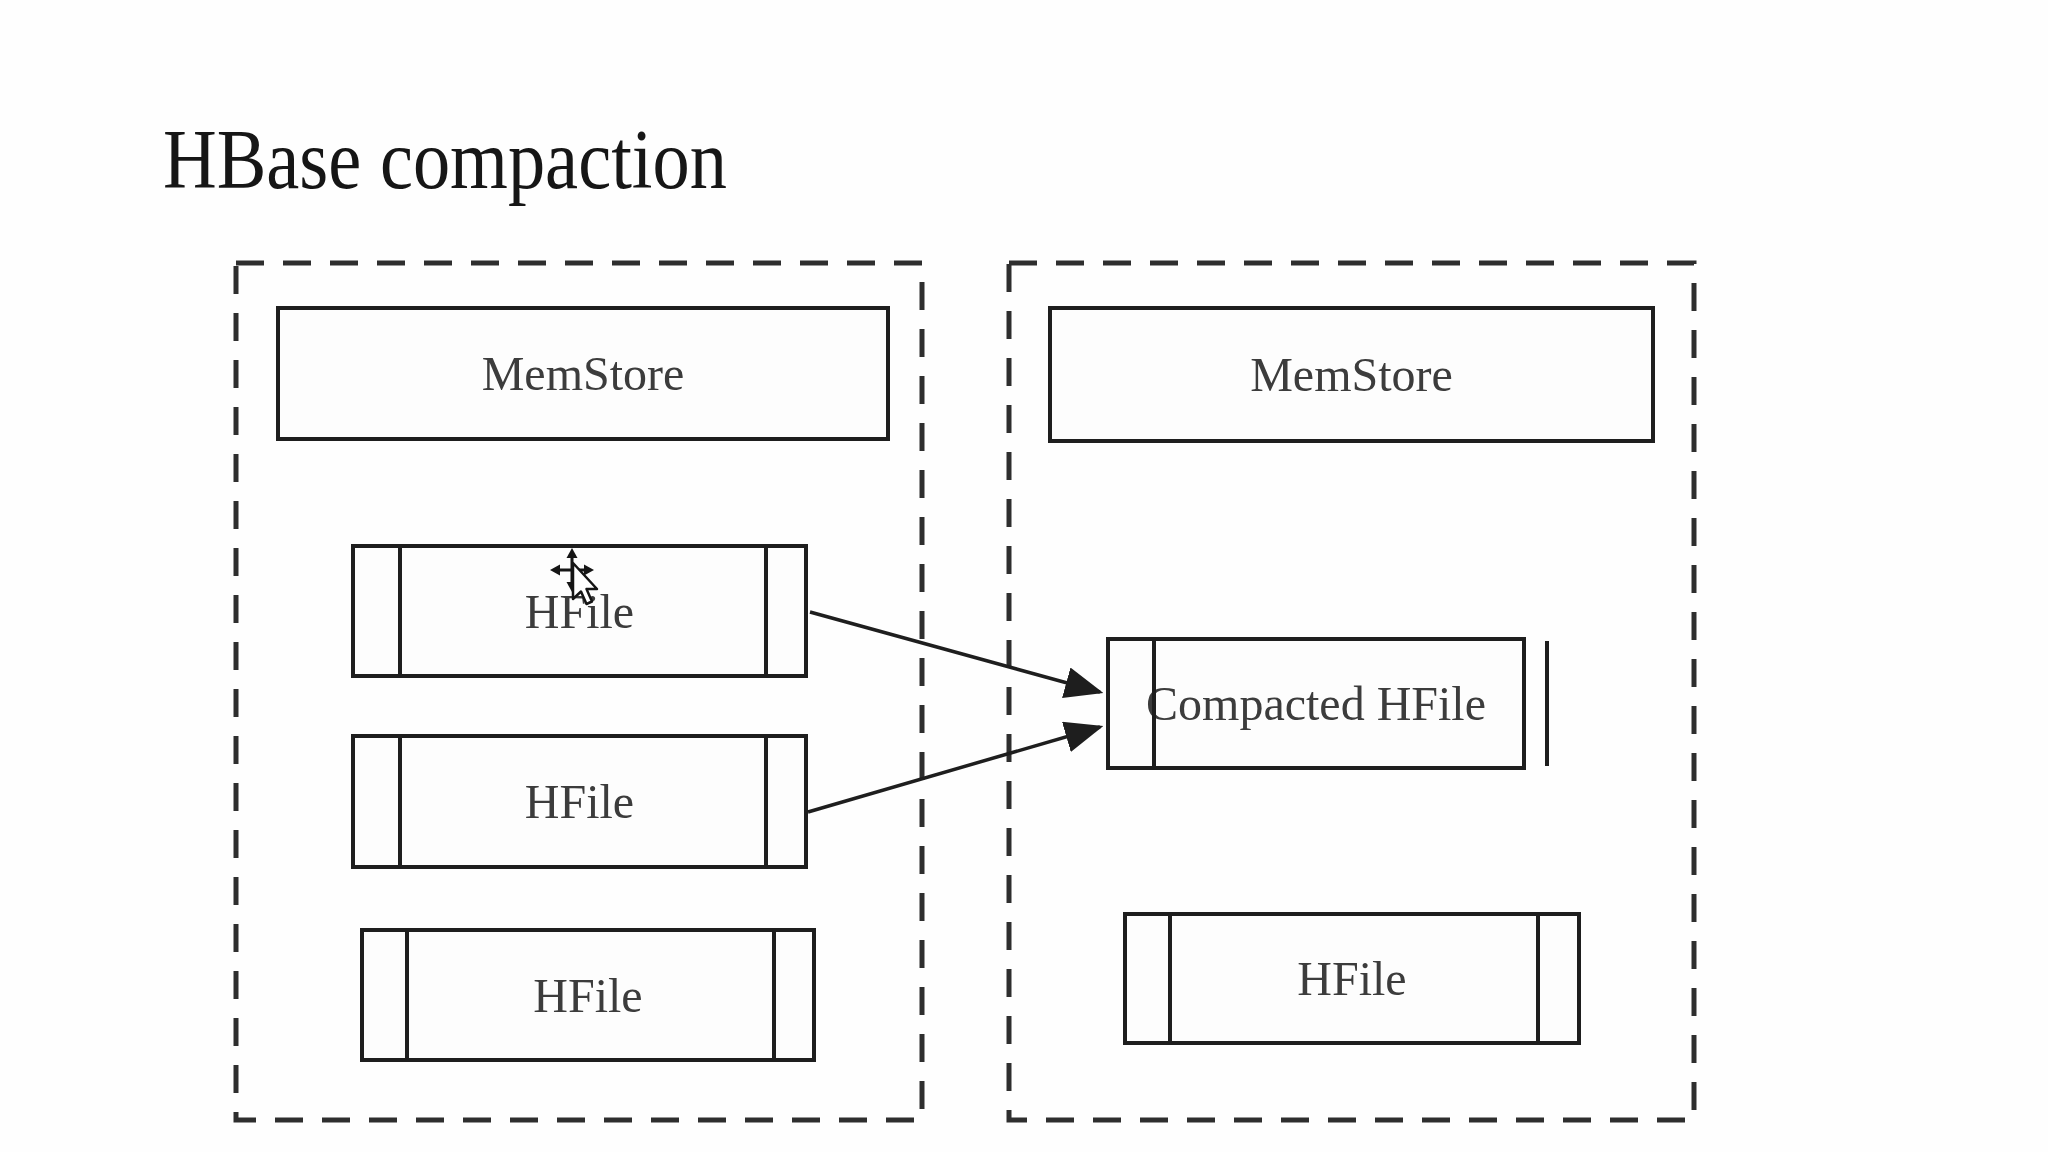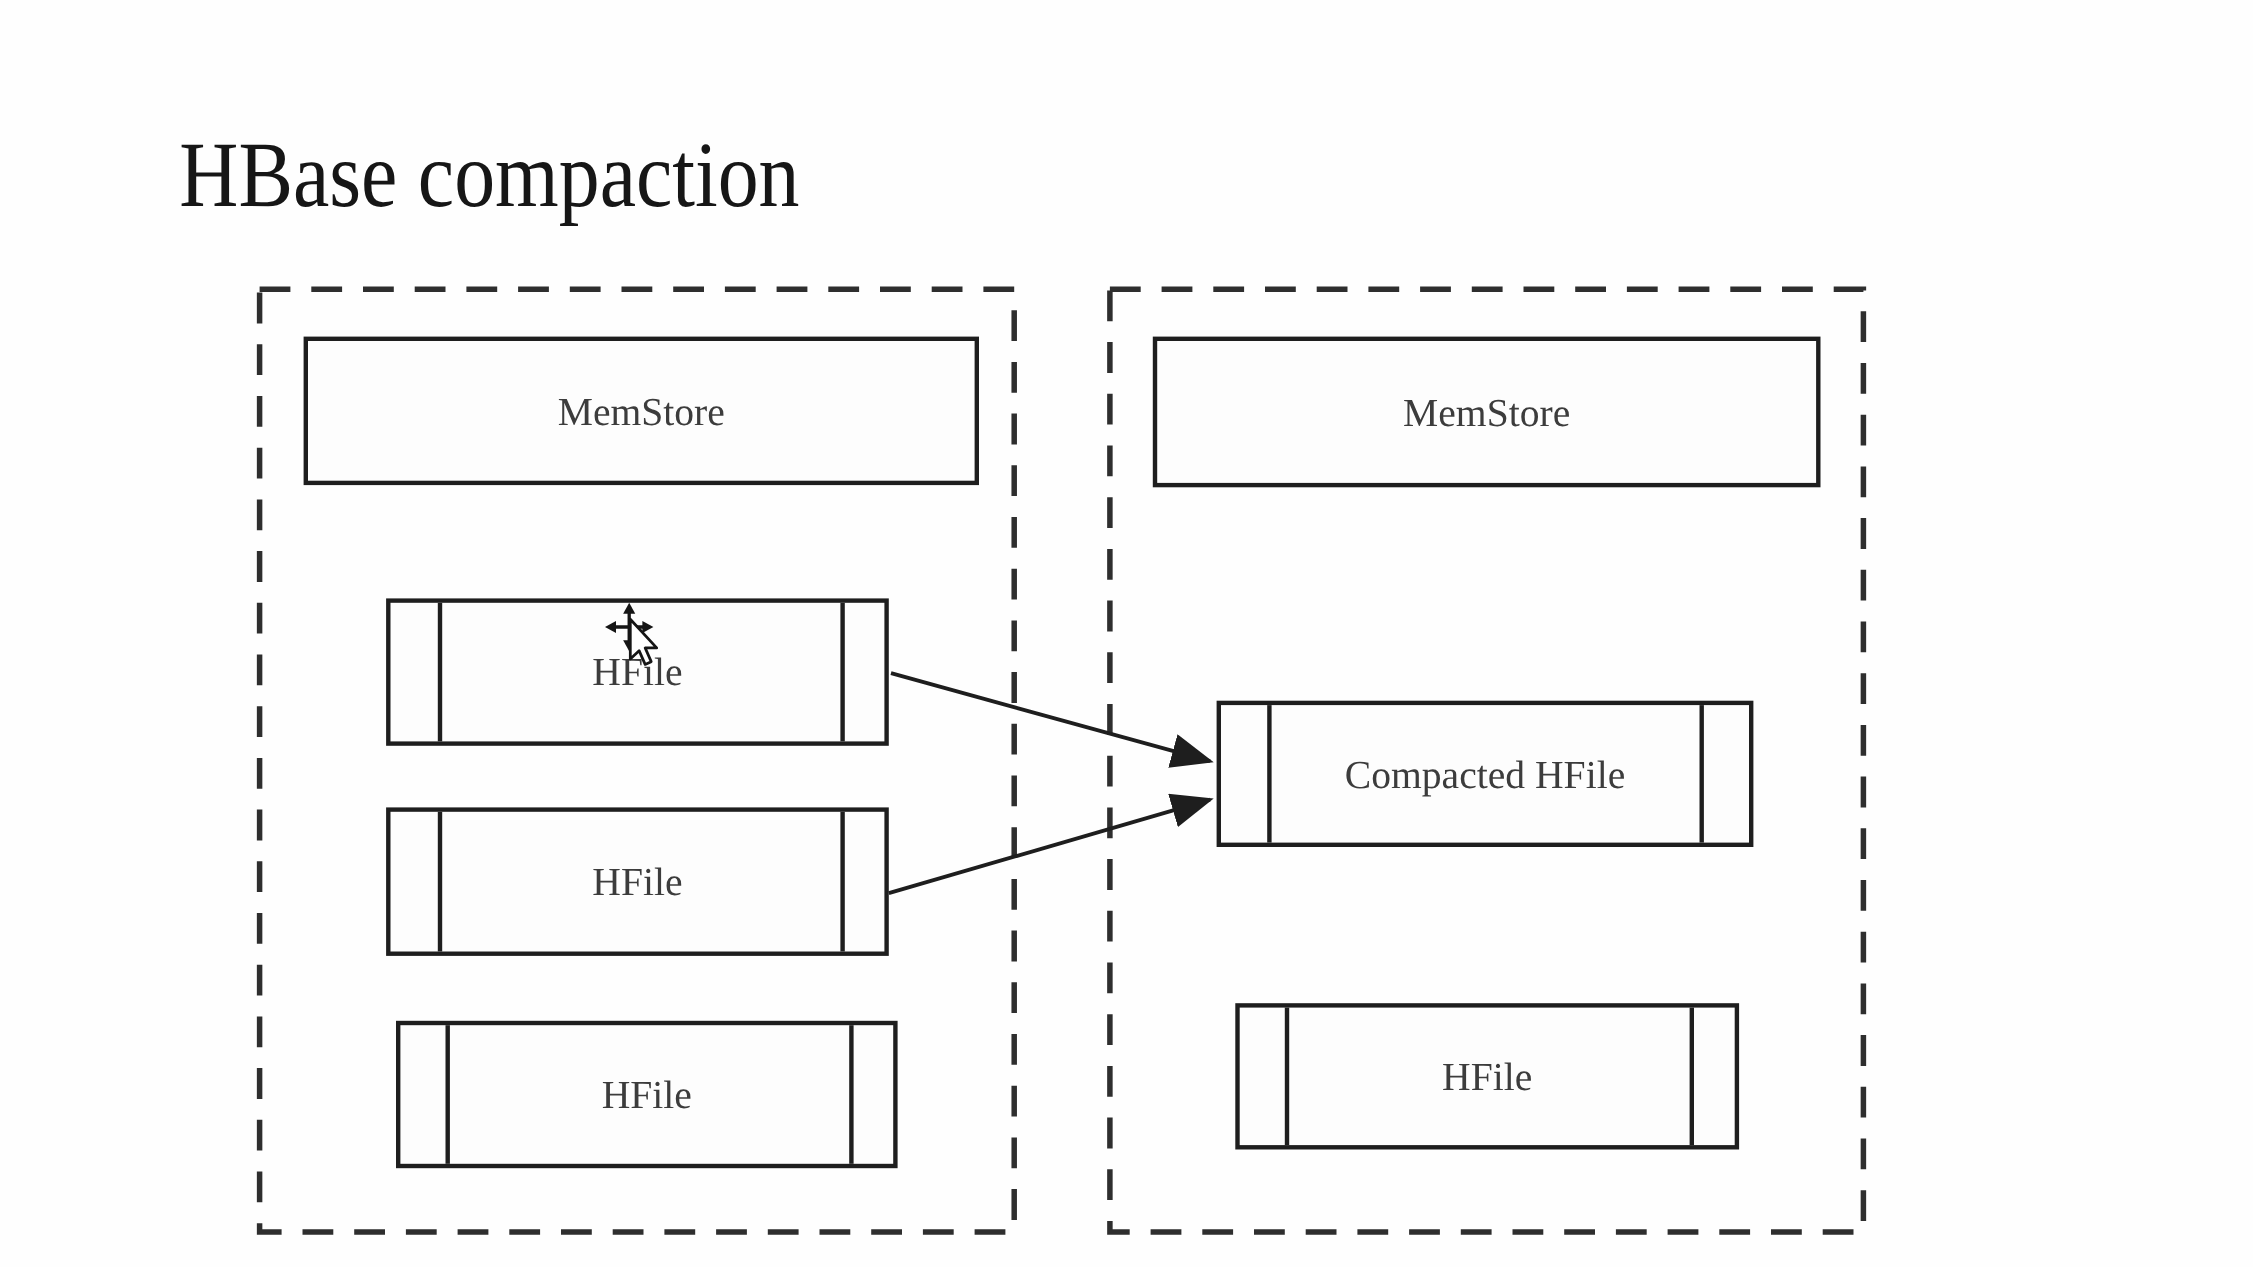--- a/index.html
+++ b/index.html
@@ -40,21 +40,21 @@
     position: absolute;
     box-sizing: border-box;
     border: 4px solid #1e1e1e;
     background: #fdfdfd;
     display: flex;
     align-items: center;
     justify-content: center;
     z-index: 2;
   }
   .box .label {
-    font-size: 36px;
+    font-size: 48px;
     color: #3c3c3c;
     white-space: nowrap;
   }
   .vbar {
     position: absolute;
     top: 0;
     bottom: 0;
     width: 4px;
     background: #1e1e1e;
   }
@@ -85,21 +85,21 @@
   <div class="box" style="left:360px; top:928px; width:456px; height:134px;">
     <div class="vbar" style="left:41px;"></div>
     <div class="vbar" style="left:408px;"></div>
     <span class="label">HFile</span>
   </div>
 
   <div class="box" style="left:1048px; top:306px; width:607px; height:137px;">
     <span class="label">MemStore</span>
   </div>
 
-  <div class="box" style="left:1106px; top:637px; width:488px; height:133px;">
+  <div class="box" style="left:1106px; top:637px; width:420px; height:133px;">
     <div class="vbar" style="left:42px;"></div>
     <div class="vbar" style="left:435px;"></div>
     <span class="label">Compacted HFile</span>
   </div>
 
   <div class="box" style="left:1123px; top:912px; width:458px; height:133px;">
     <div class="vbar" style="left:41px;"></div>
     <div class="vbar" style="left:409px;"></div>
     <span class="label">HFile</span>
   </div>

